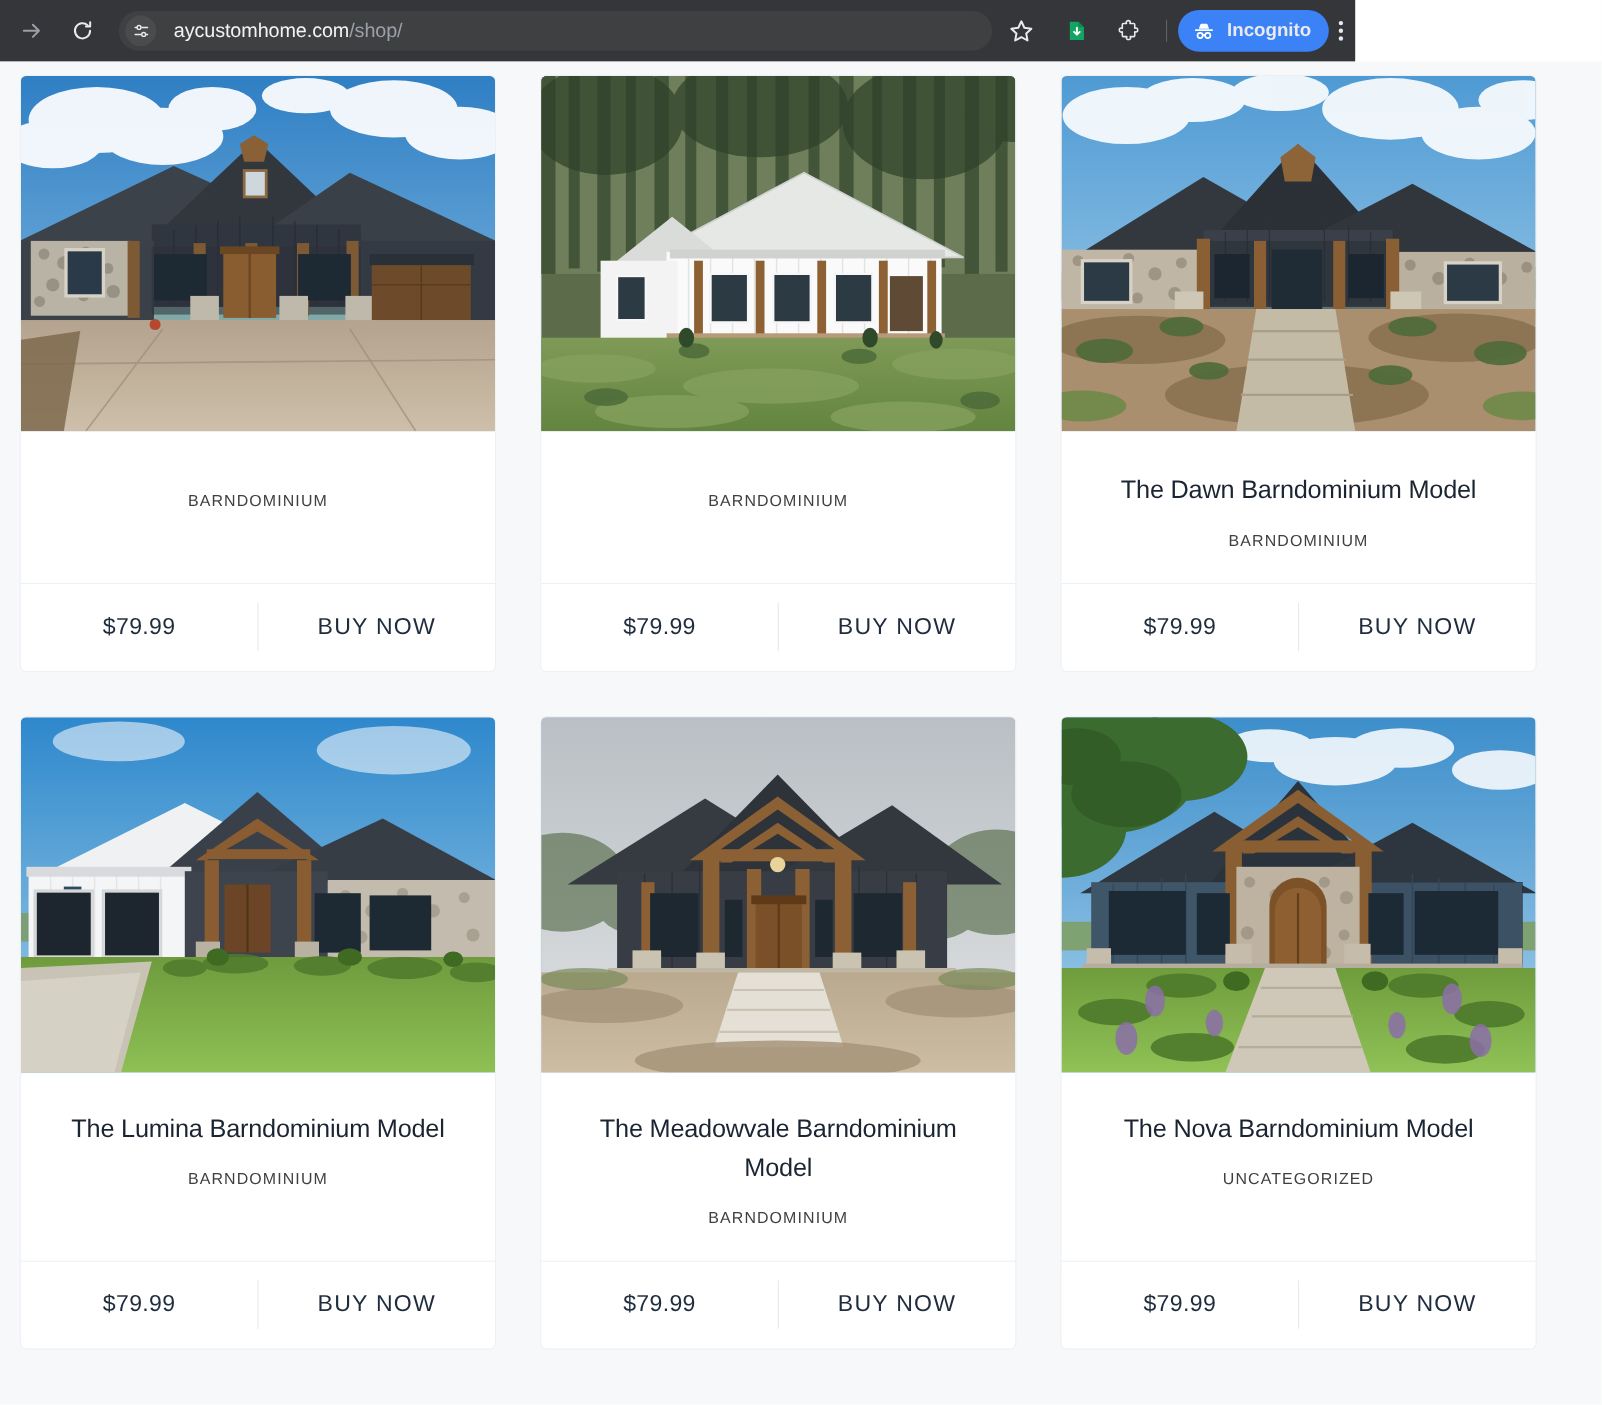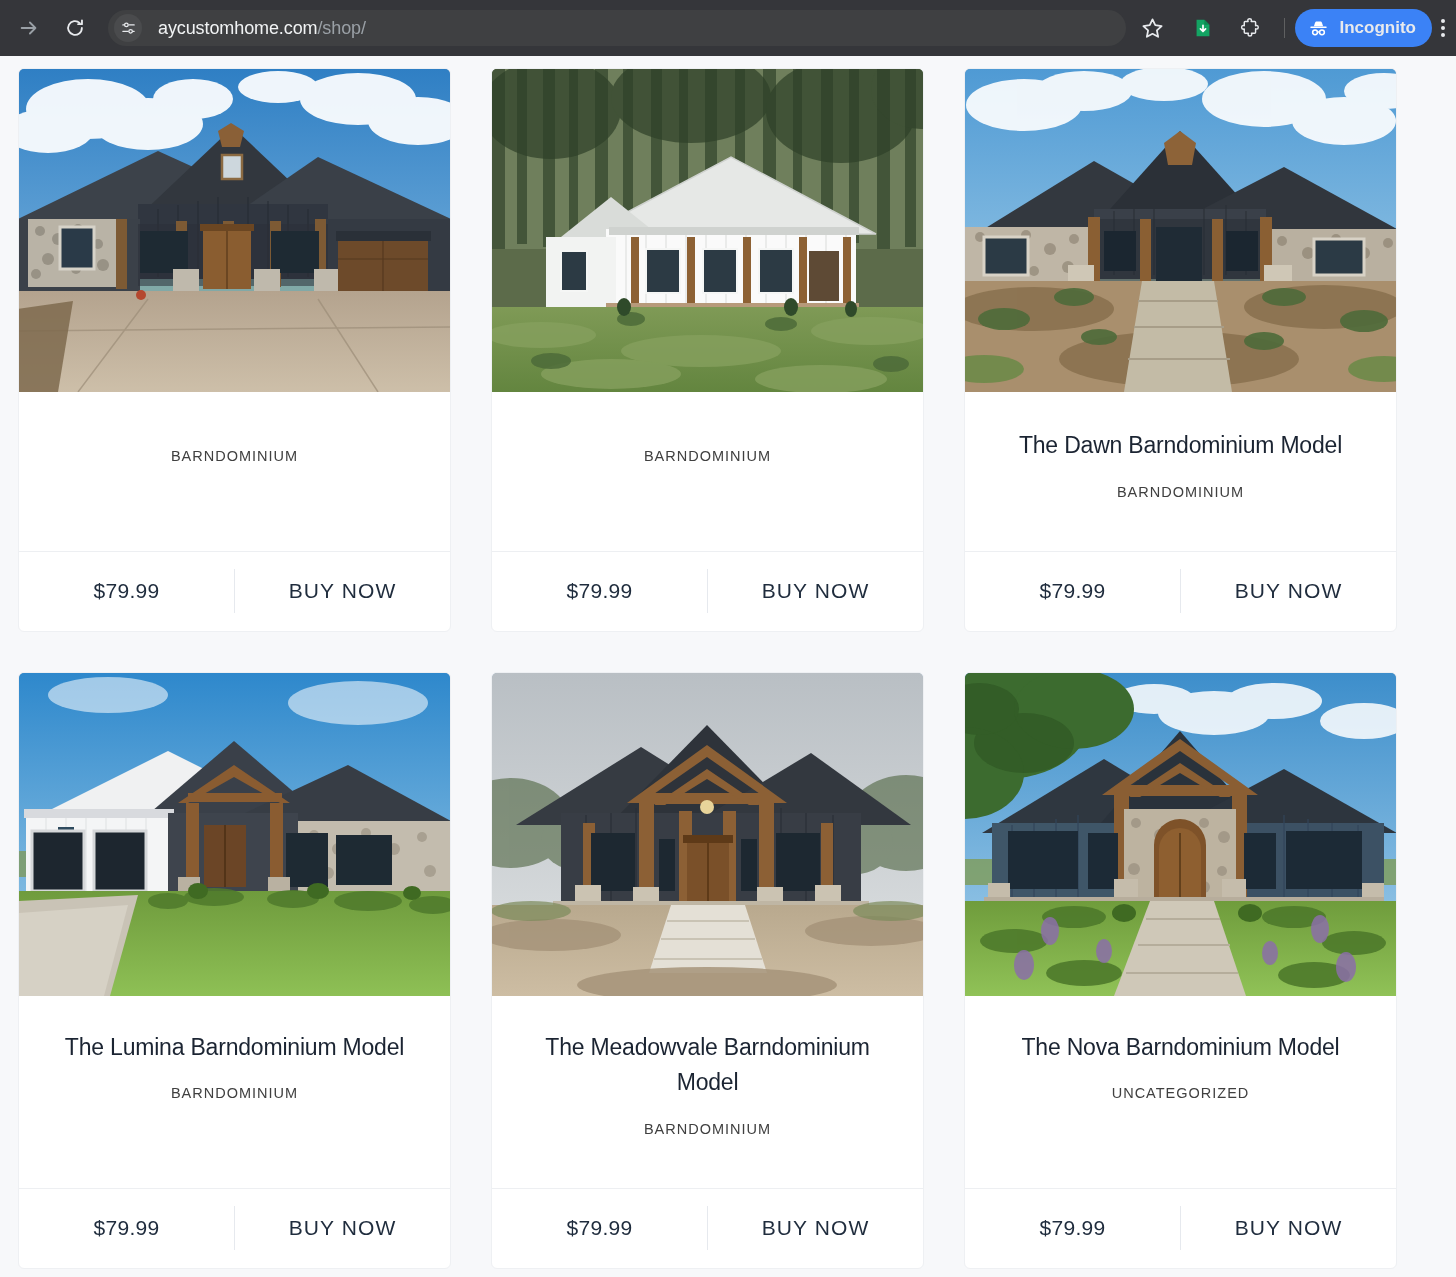--- a/index.html
+++ b/index.html
@@ -8,21 +8,21 @@
     width: 1456px;
     height: 1277px;
     overflow: hidden;
     background: #ffffff;
     font-family: "Liberation Sans", sans-serif;
   }
 
   
   .browser-bar {
     position: relative;
-    width: 1456px;
+    width: 1232px;
     height: 56px;
     background: #35363a;
     display: flex;
     align-items: center;
     overflow: hidden;
   }
 
   .nav-btn {
     width: 34px; height: 34px;
     margin-left: 12px;
@@ -181,21 +181,20 @@
     font-size: 14.5px;
     letter-spacing: 1.0px;
     color: #404040;
   }
 
   .card-foot {
     border-top: 1px solid #edeff2;
     height: 80px;
     display: flex;
     align-items: center;
-    margin-top: 21px;
   }
 
   .foot-half {
     flex: 1 1 50%;
     display: flex;
     align-items: center;
     justify-content: center;
     height: 100%;
     font-size: 21px;
     color: #1f2c3d;

